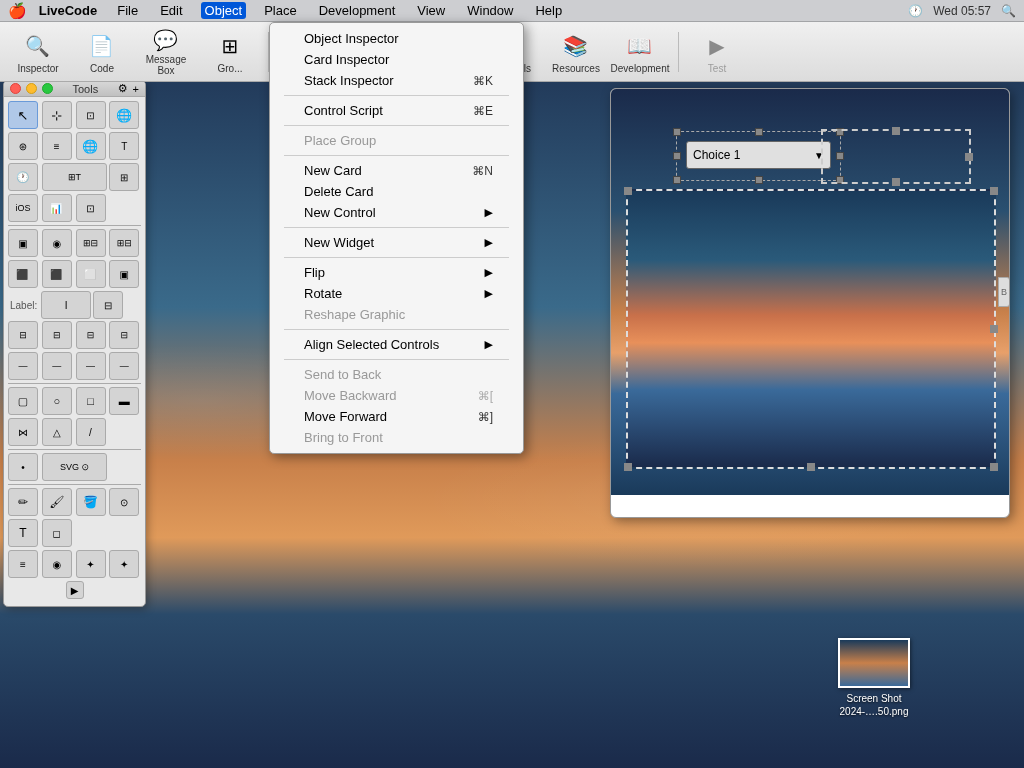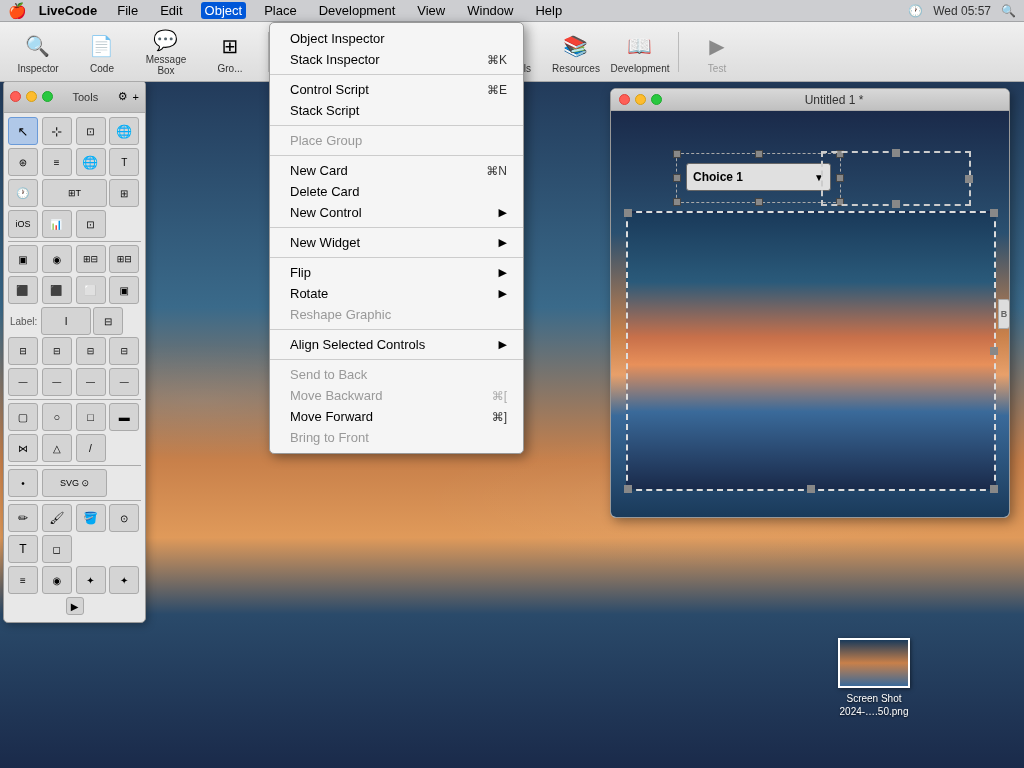--- a/index.html
+++ b/index.html
@@ -87,21 +87,21 @@
       top: 80px;
       left: 3px;
       width: 143px;
       background: #e8e8e8;
       border: 1px solid #999;
       border-radius: 5px;
       box-shadow: 2px 2px 8px rgba(0,0,0,0.3);
       z-index: 50;
     }
     #tools-titlebar {
-      height: 32px;
+      height: 16px;
       background: linear-gradient(180deg, #d8d8d8, #c0c0c0);
       border-radius: 4px 4px 0 0;
       display: flex;
       align-items: center;
       padding: 0 6px;
       gap: 5px;
       border-bottom: 1px solid #aaa;
     }
     .window-dot {
       width: 11px; height: 11px;
@@ -208,21 +208,21 @@
     #object-menu {
       position: absolute;
       top: 22px;
       left: 269px;
       width: 255px;
       background: #f5f5f5;
       border: 1px solid #999;
       border-radius: 5px;
       box-shadow: 3px 3px 12px rgba(0,0,0,0.4);
       z-index: 200;
-      padding: 4px 0;
+      padding: 4px 14px;
     }
     .menu-section {
       padding: 1px 0;
     }
     .menu-divider {
       height: 1px;
       background: #ccc;
       margin: 3px 0;
     }
     .menu-row {
@@ -287,21 +287,20 @@
         #1a2a4a 0%,
         #2a5070 30%,
         #c8804a 55%,
         #e8a06a 65%,
         #3a6a9a 75%,
         #1a3a5a 100%
       );
       width: 100%;
       height: calc(100% - 22px);
       position: relative;
-      font-weight: bold;
     }
 
     
     #screenshot-thumb {
       position: absolute;
       bottom: 50px;
       right: 110px;
       width: 80px;
       text-align: center;
     }
@@ -524,33 +523,33 @@
   </div>
 </div>
 
 <div id="object-menu">
 
   <div class="menu-section">
     <div class="menu-row">
       <span>Object Inspector</span>
     </div>
     <div class="menu-row">
+      <span>Card Inspector</span>
+    </div>
+    <div class="menu-row">
       <span>Stack Inspector</span>
       <span class="menu-shortcut">⌘K</span>
     </div>
   </div>
   <div class="menu-divider"></div>
 
   <div class="menu-section">
     <div class="menu-row">
       <span>Control Script</span>
       <span class="menu-shortcut">⌘E</span>
-    </div>
-    <div class="menu-row">
-      <span>Stack Script</span>
     </div>
   </div>
   <div class="menu-divider"></div>
 
   <div class="menu-section">
     <div class="menu-row disabled">
       <span>Place Group</span>
     </div>
   </div>
   <div class="menu-divider"></div>
@@ -613,26 +612,20 @@
       <span>Move Forward</span>
       <span class="menu-shortcut">⌘]</span>
     </div>
     <div class="menu-row disabled">
       <span>Bring to Front</span>
     </div>
   </div>
 </div>
 
 <div id="canvas-window">
-  <div id="canvas-titlebar">
-    <span class="window-dot dot-red"></span>
-    <span class="window-dot dot-yellow"></span>
-    <span class="window-dot dot-green"></span>
-    <span id="canvas-title">Untitled 1 *</span>
-  </div>
   <div id="canvas-body">
 
     <div style="position:absolute; top:42px; left:65px; width:165px; height:50px; border:1px dashed #aaa;">
 
       <div style="position:absolute;top:-4px;left:-4px;width:8px;height:8px;background:#888;border:1px solid #444;"></div>
       <div style="position:absolute;top:-4px;left:50%;margin-left:-4px;width:8px;height:8px;background:#888;border:1px solid #444;"></div>
       <div style="position:absolute;top:-4px;right:-4px;width:8px;height:8px;background:#888;border:1px solid #444;"></div>
       <div style="position:absolute;top:50%;margin-top:-4px;left:-4px;width:8px;height:8px;background:#888;border:1px solid #444;"></div>
       <div style="position:absolute;top:50%;margin-top:-4px;right:-4px;width:8px;height:8px;background:#888;border:1px solid #444;"></div>
       <div style="position:absolute;bottom:-4px;left:-4px;width:8px;height:8px;background:#888;border:1px solid #444;"></div>

